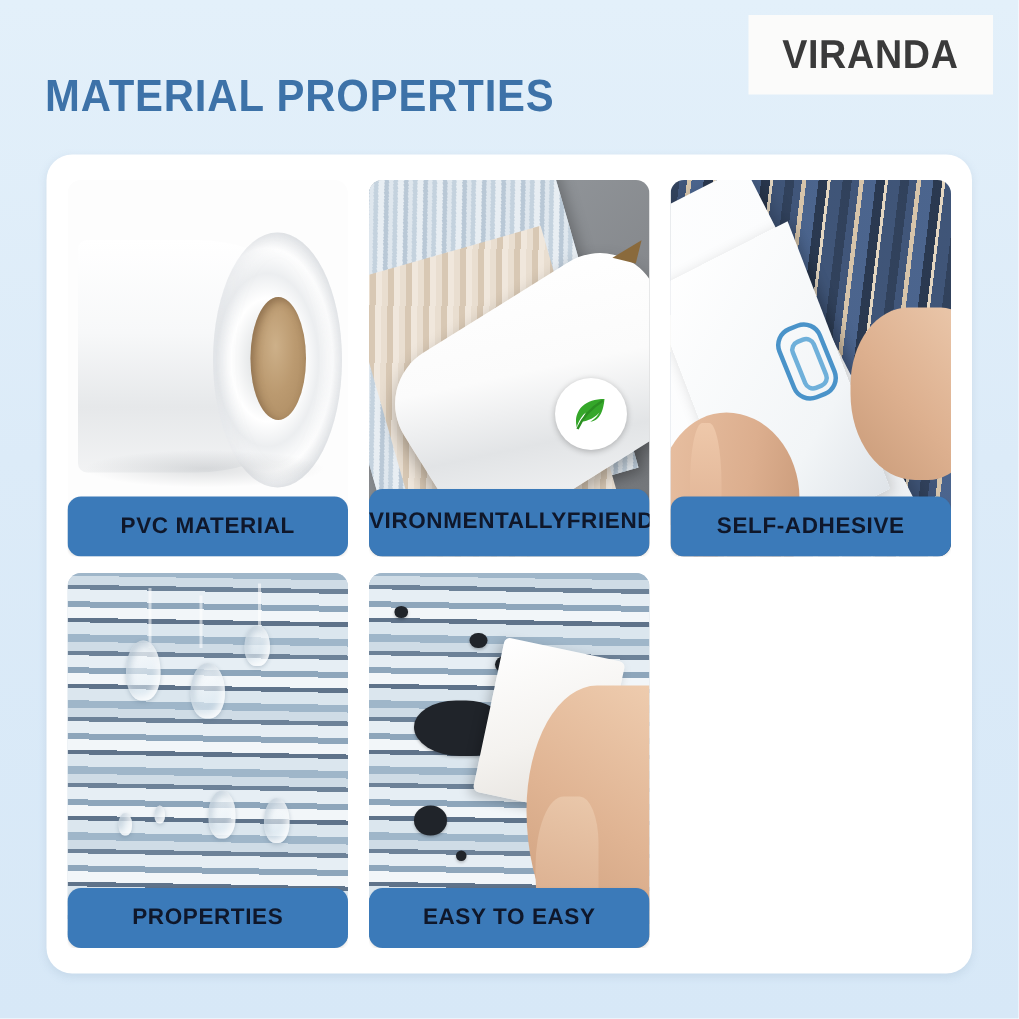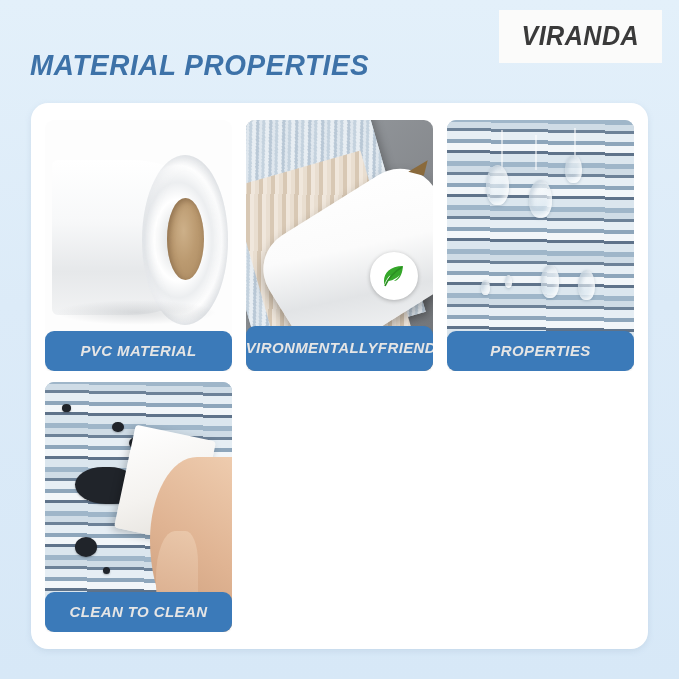--- a/index.html
+++ b/index.html
@@ -1,21 +1,21 @@
 <!DOCTYPE html>
 <html><head>
 <meta charset="utf-8">
 <style>
   html,body{margin:0;padding:0;}
   body{
     width:679px;height:679px;overflow:hidden;
     font-family:"Liberation Sans","DejaVu Sans",sans-serif;
     background:linear-gradient(180deg,#e3f0fa 0%,#dcebf8 45%,#d7e8f7 100%);
   }
-  .page{position:relative;width:679px;height:679px;font-style:italic;}
+  .page{position:relative;width:679px;height:679px;}
 
   
   .logo-box{
     position:absolute;left:499px;top:10px;width:163px;height:53px;
     background:#fbfbfa;display:flex;align-items:center;justify-content:center;
   }
   .logo-text{
     font-size:27px;font-weight:bold;color:#3a3a3a;letter-spacing:.5px;
     transform:scaleX(.93);font-family:"Liberation Sans","DejaVu Sans",sans-serif;
   }
@@ -39,21 +39,21 @@
   }
   .panel{position:relative;overflow:hidden;}
   .photo{
     position:absolute;left:0;top:0;right:0;bottom:0;
     border-radius:9px;overflow:hidden;
   }
   .label{
     position:absolute;left:0;right:0;bottom:0;height:40px;
     background:#3b7ab9;border-radius:9px;
     display:flex;align-items:center;justify-content:center;
-    color:#e5e5e5;font-weight:bold;font-size:15px;letter-spacing:.4px;
+    color:#0f172a;font-weight:bold;font-size:15px;letter-spacing:.4px;
     line-height:1.02;text-align:center;z-index:5;
     box-shadow:0 1px 2px rgba(0,0,0,.10);
   }
   .label.two-line{height:45px;bottom:0;font-size:15px;}
 
   
   .p1{background:#fdfdfd;}
   .roll-body{
     position:absolute;left:4%;top:16%;width:92%;height:62%;
     background:
@@ -301,20 +301,31 @@
             </svg>
           </div>
         </div>
         <div class="label two-line">
           <span>ENVIRONMENTALLY</span>
             <br>
           <span>FRIENDLY</span>
         </div>
       </div>
 
+      <div class="panel">
+        <div class="photo p3">
+          <div class="wave-tex"></div>
+          <div class="peel-white"></div>
+          <div class="peel-fold"></div>
+          <div class="clip"></div>
+          <div class="hand-l"></div>
+          <div class="hand-r"></div>
+        </div>
+        <div class="label">SELF-ADHESIVE</div>
+      </div>
 
       <div class="panel">
         <div class="photo p4">
           <div class="wood-blue"></div>
           <div class="trail" style="left:29%;top:4%;height:16%;"></div>
           <div class="trail" style="left:47%;top:6%;height:14%;"></div>
           <div class="trail" style="left:68%;top:3%;height:12%;"></div>
           <div class="drop" style="left:21%;top:18%;width:12%;height:16%;"></div>
           <div class="drop" style="left:44%;top:24%;width:12%;height:15%;"></div>
           <div class="drop" style="left:63%;top:14%;width:9%;height:11%;"></div>
@@ -331,19 +342,19 @@
           <div class="wood-blue"></div>
           <div class="stain" style="left:16%;top:34%;width:32%;height:15%;border-radius:50% 45% 40% 55%;"></div>
           <div class="stain" style="left:16%;top:62%;width:12%;height:8%;"></div>
           <div class="stain" style="left:36%;top:16%;width:6%;height:4%;"></div>
           <div class="stain" style="left:45%;top:22%;width:8%;height:5%;"></div>
           <div class="stain" style="left:9%;top:9%;width:5%;height:3%;"></div>
           <div class="stain" style="left:31%;top:74%;width:4%;height:3%;"></div>
           <div class="cloth"></div>
           <div class="hand-c"></div>
         </div>
-        <div class="label">CLEAN TO CLEAN</div>
+        <div class="label">EASY TO EASY</div>
       </div>
 
 
     </div>
   </div>
 </div>
 
 </body></html>

